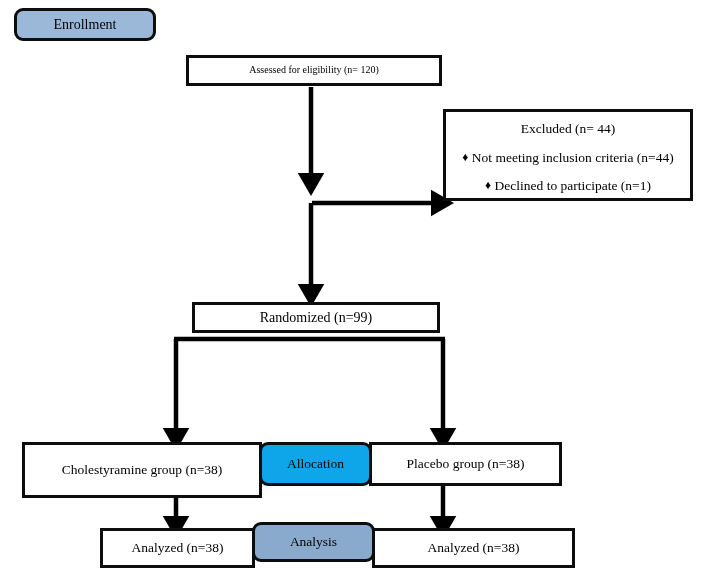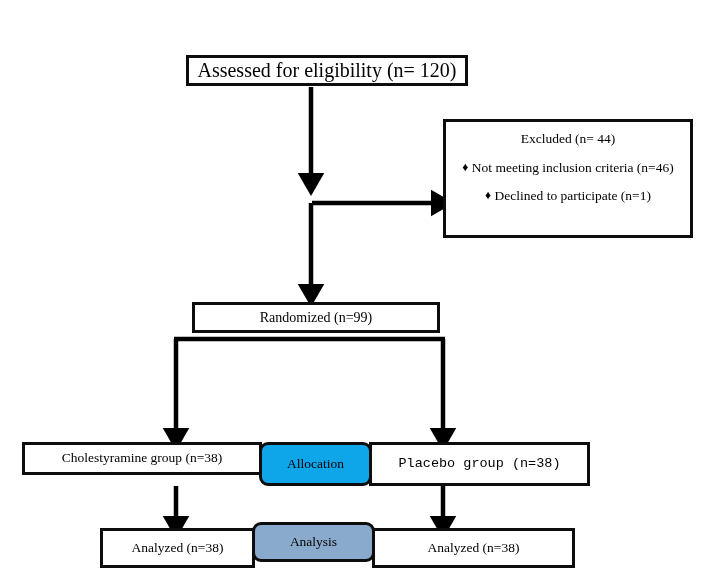--- a/index.html
+++ b/index.html
@@ -85,50 +85,53 @@
 
     <line x1="176" y1="339" x2="176" y2="433" stroke="#000000" stroke-width="4.5" marker-end="url(#arrowhead)"></line>
 
     <line x1="443" y1="339" x2="443" y2="433" stroke="#000000" stroke-width="4.5" marker-end="url(#arrowhead)"></line>
 
     <line x1="176" y1="486" x2="176" y2="521" stroke="#000000" stroke-width="4.5" marker-end="url(#arrowhead)"></line>
 
     <line x1="443" y1="486" x2="443" y2="521" stroke="#000000" stroke-width="4.5" marker-end="url(#arrowhead)"></line>
   </svg>
 
+  <div class="node stage" style="left:14px; top:8px; width:142px; height:33px; background:#9CB8D8; font-size:14px;">
+    <span class="node-text">Enrollment</span>
+  </div>
 
-  <div class="node" style="left:186px; top:55px; width:282px; height:31px; font-size:20px;">
+  <div class="node" style="left:186px; top:55px; width:256px; height:31px; font-size:10px;">
     <span class="node-text">Assessed for eligibility (n= 120)</span>
   </div>
 
-  <div class="node excluded-box" style="left:443px; top:119px; width:250px; height:119px;">
+  <div class="node excluded-box" style="left:443px; top:109px; width:250px; height:92px;">
     <div class="excluded-title">Excluded (n= 44)</div>
     <div class="excluded-item">
       <span class="bullet-glyph">♦</span>
-      <span>Not meeting inclusion criteria (n=46)</span>
+      <span>Not meeting inclusion criteria (n=44)</span>
     </div>
     <div class="excluded-item">
       <span class="bullet-glyph">♦</span>
       <span>Declined to participate (n=1)</span>
     </div>
   </div>
 
   <div class="node" style="left:192px; top:302px; width:248px; height:31px; font-size:14px;">
     <span class="node-text">Randomized (n=99)</span>
   </div>
 
-  <div class="node" style="left:22px; top:442px; width:240px; height:33px; font-size:13.5px;">
+  <div class="node" style="left:22px; top:442px; width:240px; height:56px; font-size:13.5px;">
     <span class="node-text">Cholestyramine group (n=38)</span>
   </div>
 
   <div class="node stage" style="left:259px; top:442px; width:113px; height:44px; background:#0ea5e9; font-size:13.5px;">
     <span class="node-text">Allocation</span>
   </div>
 
-  <div class="node" style="left:369px; top:442px; width:221px; height:44px; font-size:13.5px;font-family:Liberation Mono, monospace;">
+  <div class="node" style="left:369px; top:442px; width:193px; height:44px; font-size:13.5px;">
     <span class="node-text">Placebo group (n=38)</span>
   </div>
 
   <div class="node" style="left:100px; top:528px; width:155px; height:40px; font-size:13.5px;">
     <span class="node-text">Analyzed (n=38)</span>
   </div>
 
   <div class="node stage" style="left:252px; top:522px; width:123px; height:40px; background:#8AAACD; font-size:13.5px;">
     <span class="node-text">Analysis</span>
   </div>

